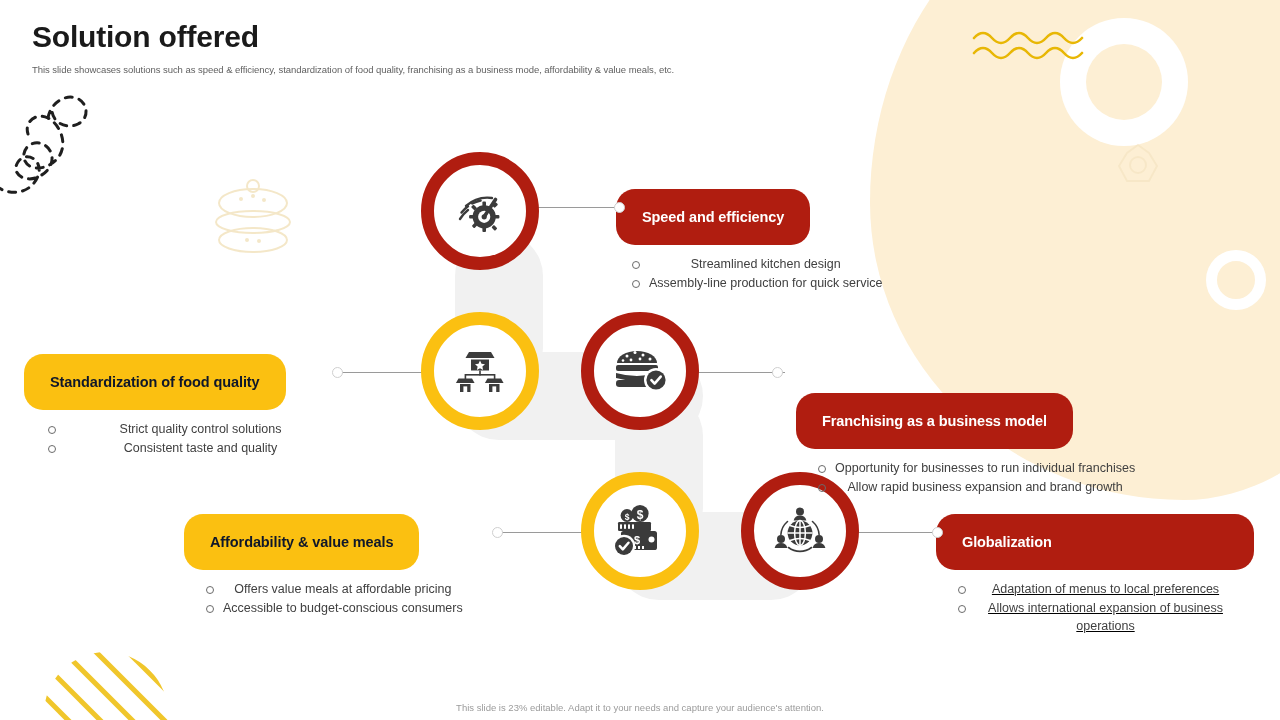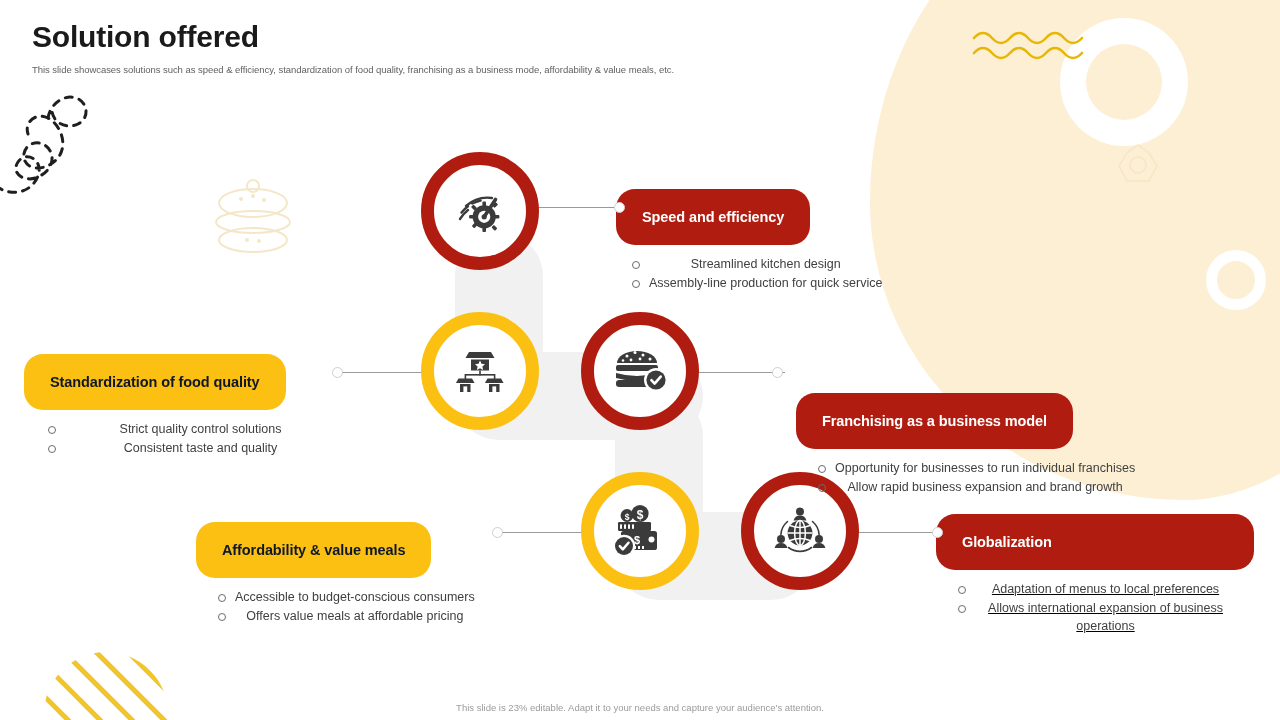--- a/index.html
+++ b/index.html
@@ -380,25 +380,25 @@
 </div>
 
 <div class="block" style="left:796px; top:354px;margin-top:39px;">
   <div class="pill red">Franchising as a business model</div>
   <ul class="bullets" style="padding-left:22px;">
     <li>Opportunity for businesses to run individual franchises</li>
     <li>Allow rapid business expansion and brand growth</li>
   </ul>
 </div>
 
-<div class="block" style="left:196px; top:514px;margin-top:8px;">
+<div class="block" style="left:184px; top:514px;">
   <div class="pill yellow">Affordability &amp; value meals</div>
   <ul class="bullets" style="padding-left:22px;">
+    <li>Offers value meals at affordable pricing</li>
     <li>Accessible to budget-conscious consumers</li>
-    <li>Offers value meals at affordable pricing</li>
   </ul>
 </div>
 
 <div class="block" style="left:936px; top:514px; width:320px;text-decoration:underline;">
   <div class="pill red" style="min-width:318px;">Globalization</div>
   <ul class="bullets" style="padding-left:22px; width:300px;">
     <li>Adaptation of menus to local preferences</li>
     <li>Allows international expansion of business operations</li>
   </ul>
 </div>

